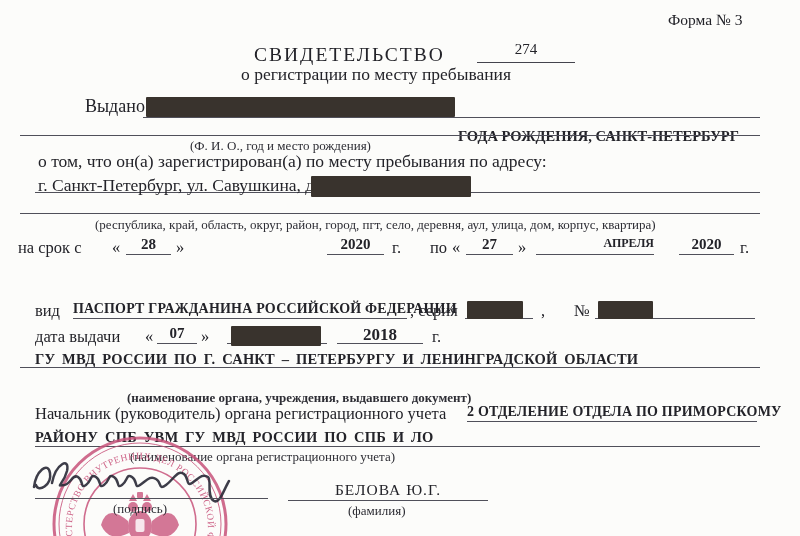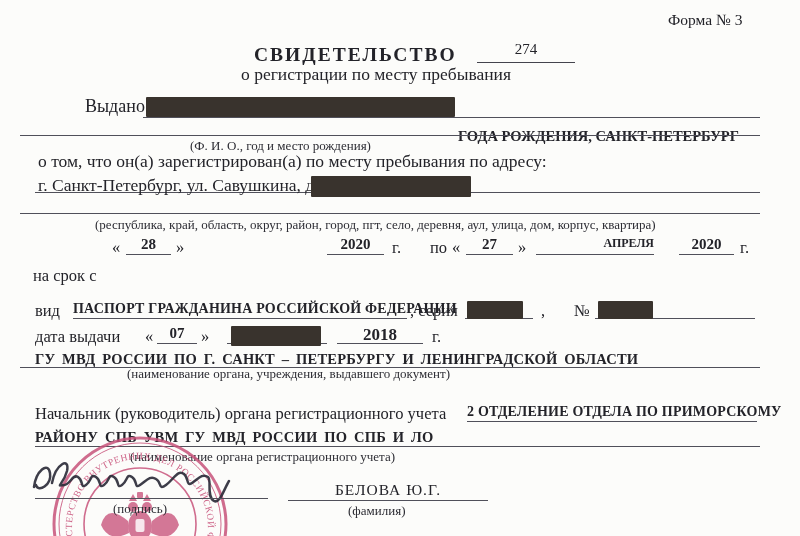--- a/index.html
+++ b/index.html
@@ -17,39 +17,39 @@
   .mid-txt{font-size:16.5px;}
   .ucond{font-weight:bold; font-size:14px; letter-spacing:0.2px;}
 </style>
 </head>
 <body>
 
 <div class="page">
 
   <div class="abs" style="left:668px; top:11px; font-size:15.5px;">Форма № 3</div>
 
-  <div class="abs" style="left:254px; top:44px; font-size:19.5px; letter-spacing:2px;font-weight:bold;">СВИДЕТЕЛЬСТВО</div>
+  <div class="abs" style="left:254px; top:44px; font-size:19.5px; letter-spacing:2px;">СВИДЕТЕЛЬСТВО</div>
   <div class="abs" style="left:477px; top:41px; width:98px; height:21px; border-bottom:1.8px solid #44444d; text-align:center; font-size:15px;">274</div>
   <div class="abs" style="left:241px; top:64px; font-size:17.5px;">о регистрации по месту пребывания</div>
 
   <div class="ul" style="left:143px; top:93px; width:617px; height:24px;"></div>
   <div class="abs" style="left:85px; top:96px; font-size:18px;">Выдано</div>
   <div class="redact" style="left:146px; top:97px; width:309px; height:20px;"></div>
   <div class="abs" style="left:458px; top:99px; font-size:14.5px; font-weight:bold;margin-top:29px;">ГОДА РОЖДЕНИЯ, САНКТ-ПЕТЕРБУРГ</div>
   <div class="ul" style="left:20px; top:112px; width:740px; height:23px; border-bottom-width:1.4px;"></div>
   <div class="cap" style="left:190px; top:138px; width:300px;">(Ф. И. О., год и место рождения)</div>
 
   <div class="abs main-txt" style="left:38px; top:151px;">о том, что он(а) зарегистрирован(а) по месту пребывания по адресу:</div>
   <div class="ul" style="left:35px; top:168px; width:725px; height:24px;"></div>
   <div class="abs main-txt" style="left:38px; top:175px;">г. Санкт-Петербург, ул. Савушкина, дом</div>
   <div class="redact" style="left:311px; top:176px; width:160px; height:21px;"></div>
   <div class="ul" style="left:20px; top:191px; width:740px; height:22px; border-bottom-width:1.4px;"></div>
   <div class="cap" style="left:95px; top:217px; width:525px;">(республика, край, область, округ, район, город, пгт, село, деревня, аул, улица, дом, корпус, квартира)</div>
 
-  <div class="abs mid-txt" style="left:33px; top:238px;margin-top:28px;">на срок с</div>
+  <div class="abs mid-txt" style="left:18px; top:238px;">на срок с</div>
   <div class="abs mid-txt" style="left:112px; top:238px;">«</div>
   <div class="abs val" style="left:126px; top:236px; width:45px; height:18px; font-size:15px; border-bottom:1.7px solid #50505a;">28</div>
   <div class="abs mid-txt" style="left:176px; top:238px;">»</div>
   <div class="abs val" style="left:327px; top:236px; width:57px; height:18px; font-size:15px; border-bottom:1.7px solid #50505a;">2020</div>
   <div class="abs mid-txt" style="left:392px; top:238px;">г.</div>
   <div class="abs mid-txt" style="left:430px; top:238px;">по</div>
   <div class="abs mid-txt" style="left:452px; top:238px;">«</div>
   <div class="abs val" style="left:466px; top:236px; width:47px; height:18px; font-size:15px; border-bottom:1.7px solid #50505a;">27</div>
   <div class="abs mid-txt" style="left:518px; top:238px;">»</div>
   <div class="abs val" style="left:536px; top:236px; width:118px; height:18px; font-size:12px; border-bottom:1.7px solid #50505a;text-align:right;">АПРЕЛЯ</div>
@@ -71,21 +71,21 @@
   <div class="abs mid-txt" style="left:145px; top:327px;">«</div>
   <div class="abs val" style="left:157px; top:325px; width:40px; height:18px; font-size:15px; border-bottom:1.7px solid #50505a;">07</div>
   <div class="abs mid-txt" style="left:201px; top:327px;">»</div>
   <div class="ul" style="left:227px; top:325px; width:100px; height:18px;"></div>
   <div class="redact" style="left:231px; top:326px; width:90px; height:20px;"></div>
   <div class="abs val" style="left:337px; top:325px; width:86px; height:18px; font-size:17px; border-bottom:1.7px solid #50505a;">2018</div>
   <div class="abs mid-txt" style="left:432px; top:327px;">г.</div>
 
   <div class="ul" style="left:20px; top:349px; width:740px; height:18px; border-bottom-width:1.5px;"></div>
   <div class="abs ucond" style="left:35px; top:351px; font-size:14.5px; word-spacing:3px;text-align:right;">ГУ МВД РОССИИ ПО Г. САНКТ – ПЕТЕРБУРГУ И ЛЕНИНГРАДСКОЙ ОБЛАСТИ</div>
-  <div class="cap" style="left:127px; top:366px; width:300px;">(наименование органа, учреждения, выдавшего документ)</div>
+  <div class="cap" style="left:127px; top:390px; width:300px;font-weight:bold;">(наименование органа, учреждения, выдавшего документ)</div>
 
   <div class="abs mid-txt" style="left:35px; top:404px;">Начальник (руководитель) органа регистрационного учета</div>
   <div class="abs ucond" style="left:467px; top:404px; width:290px; text-align:center; height:17px; border-bottom:1.7px solid #50505a;">2 ОТДЕЛЕНИЕ ОТДЕЛА ПО ПРИМОРСКОМУ</div>
   <div class="ul" style="left:35px; top:428px; width:725px; height:18px;"></div>
   <div class="abs ucond" style="left:35px; top:429px; font-size:14.5px; word-spacing:3px;">РАЙОНУ СПБ УВМ ГУ МВД РОССИИ ПО СПБ И ЛО</div>
   <div class="cap" style="left:130px; top:449px; width:300px;">(наименование органа регистрационного учета)</div>
 
   <svg class="abs" style="left:45px; top:429px;" width="190" height="190" viewBox="0 0 190 190">
     <g stroke="#c8537b" fill="none" opacity="0.85">
       <circle cx="95" cy="95" r="86" stroke-width="3"></circle>

